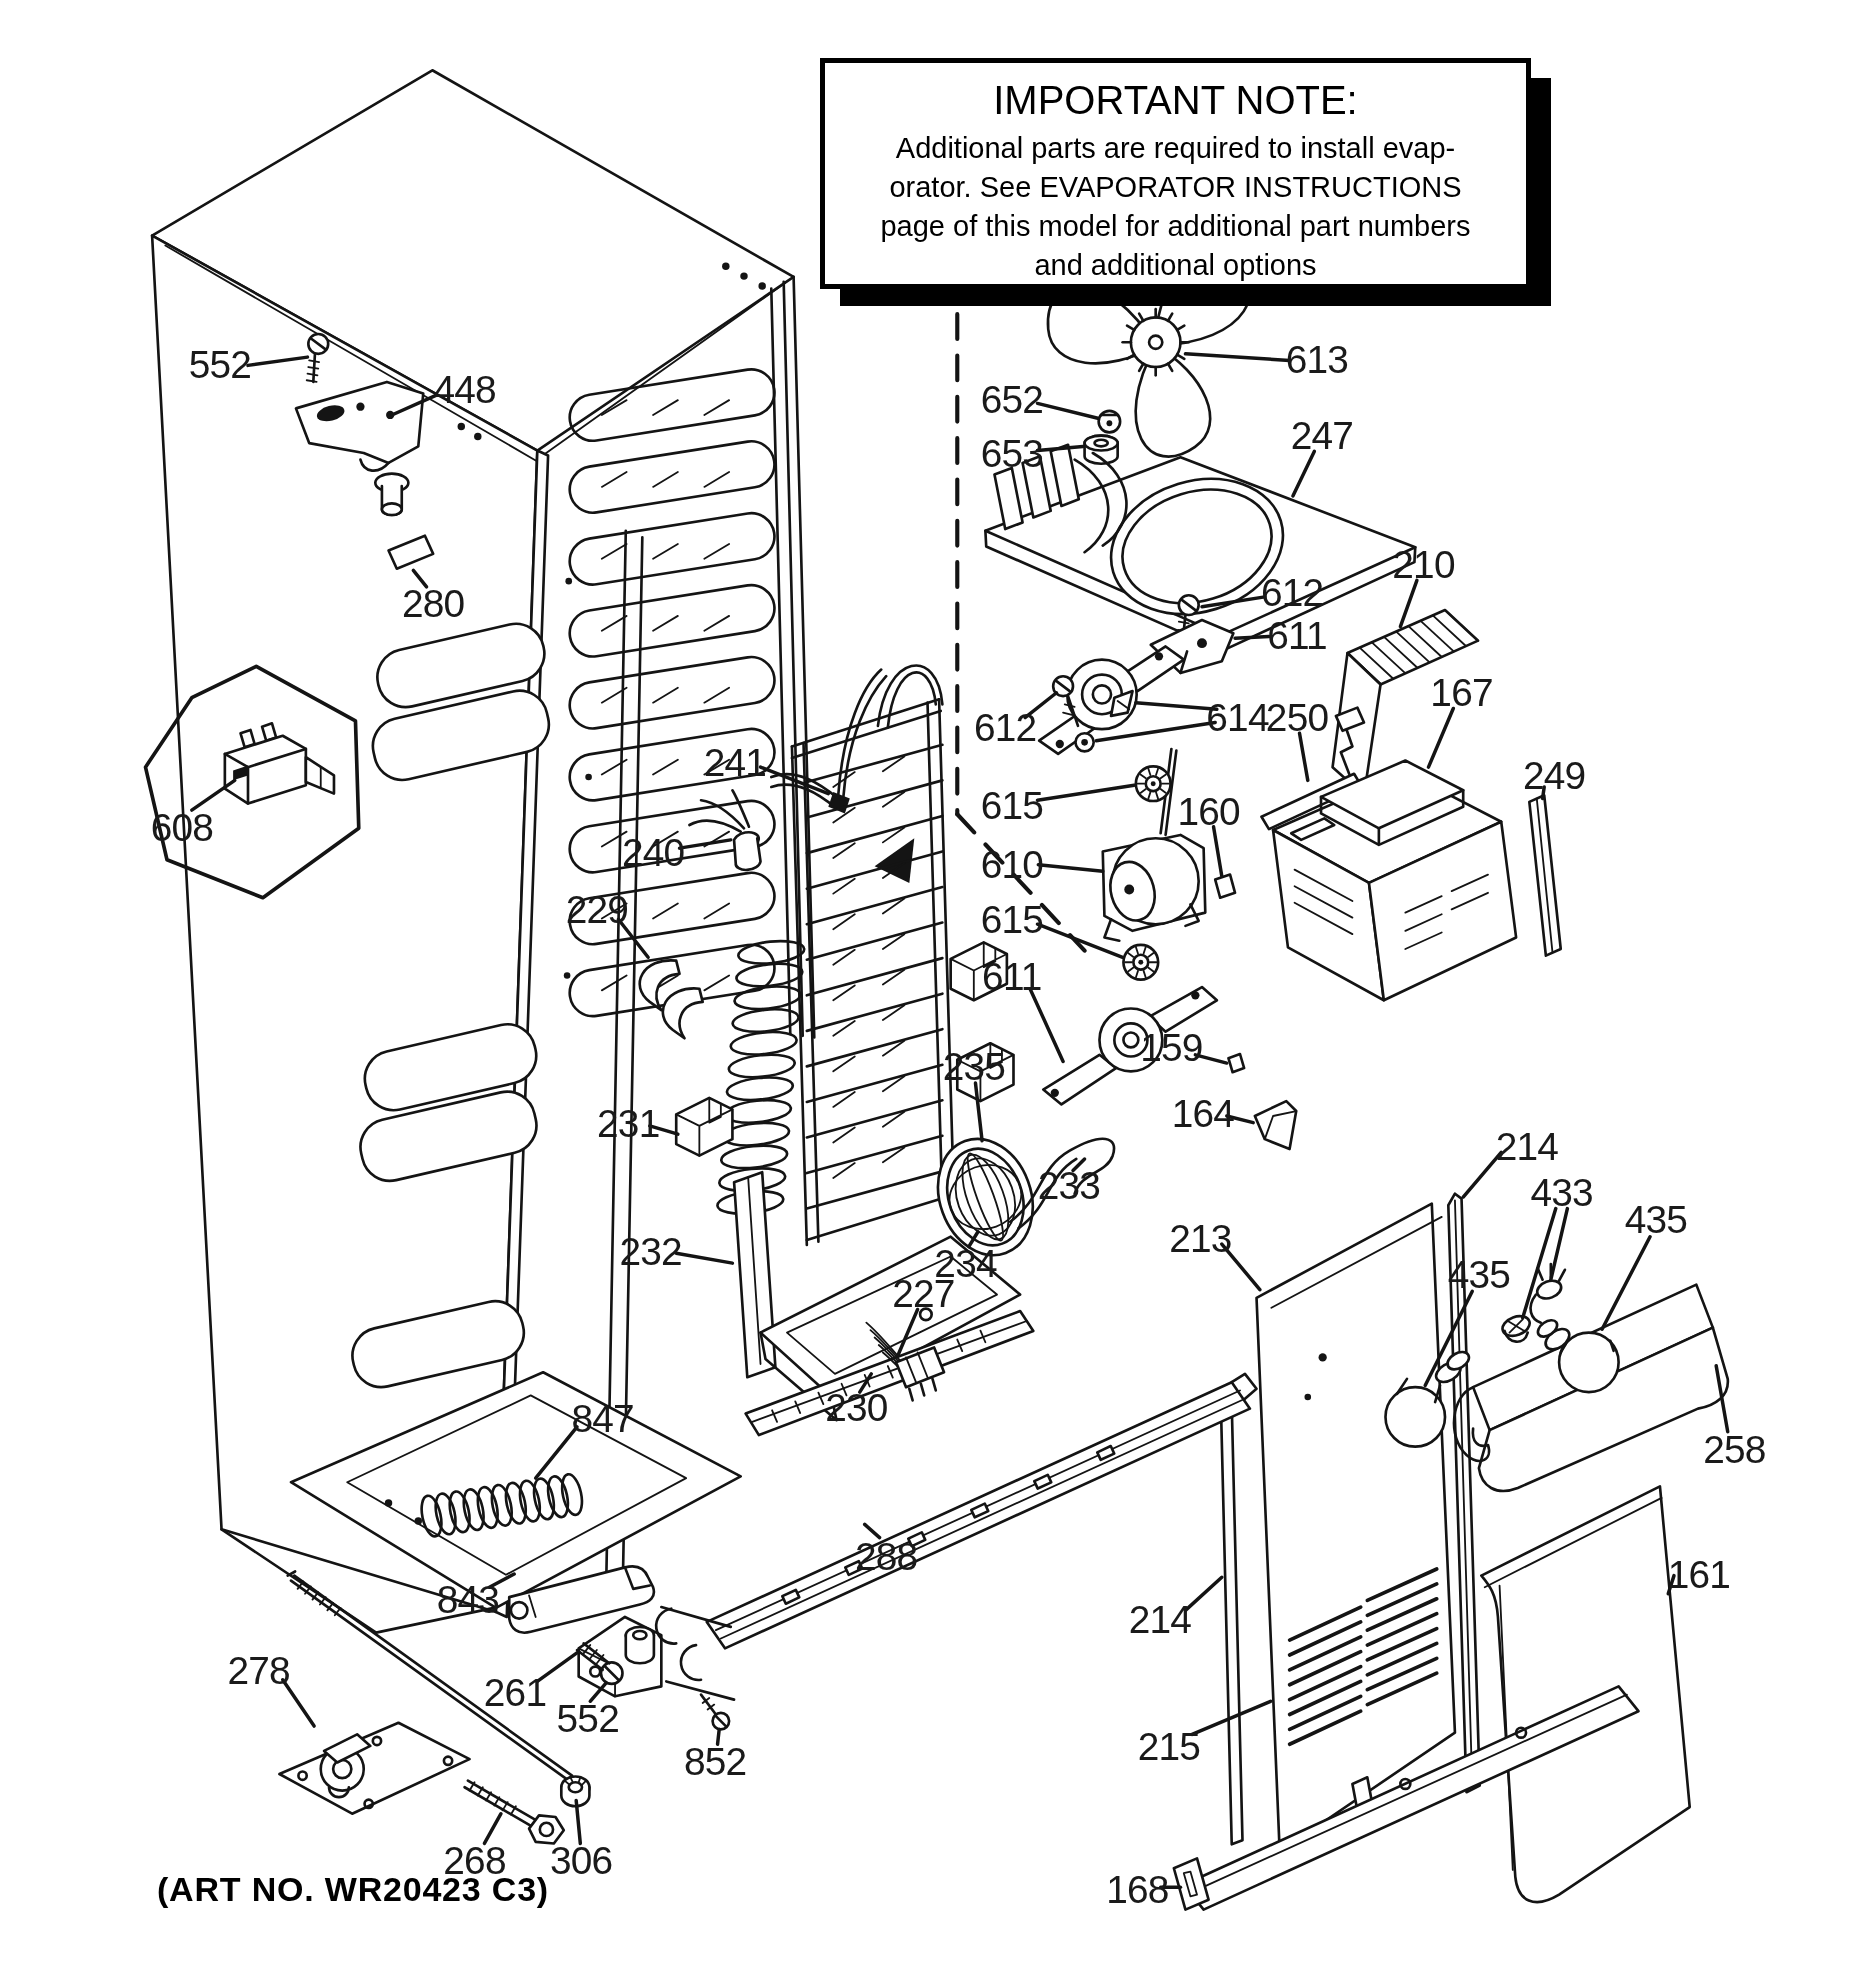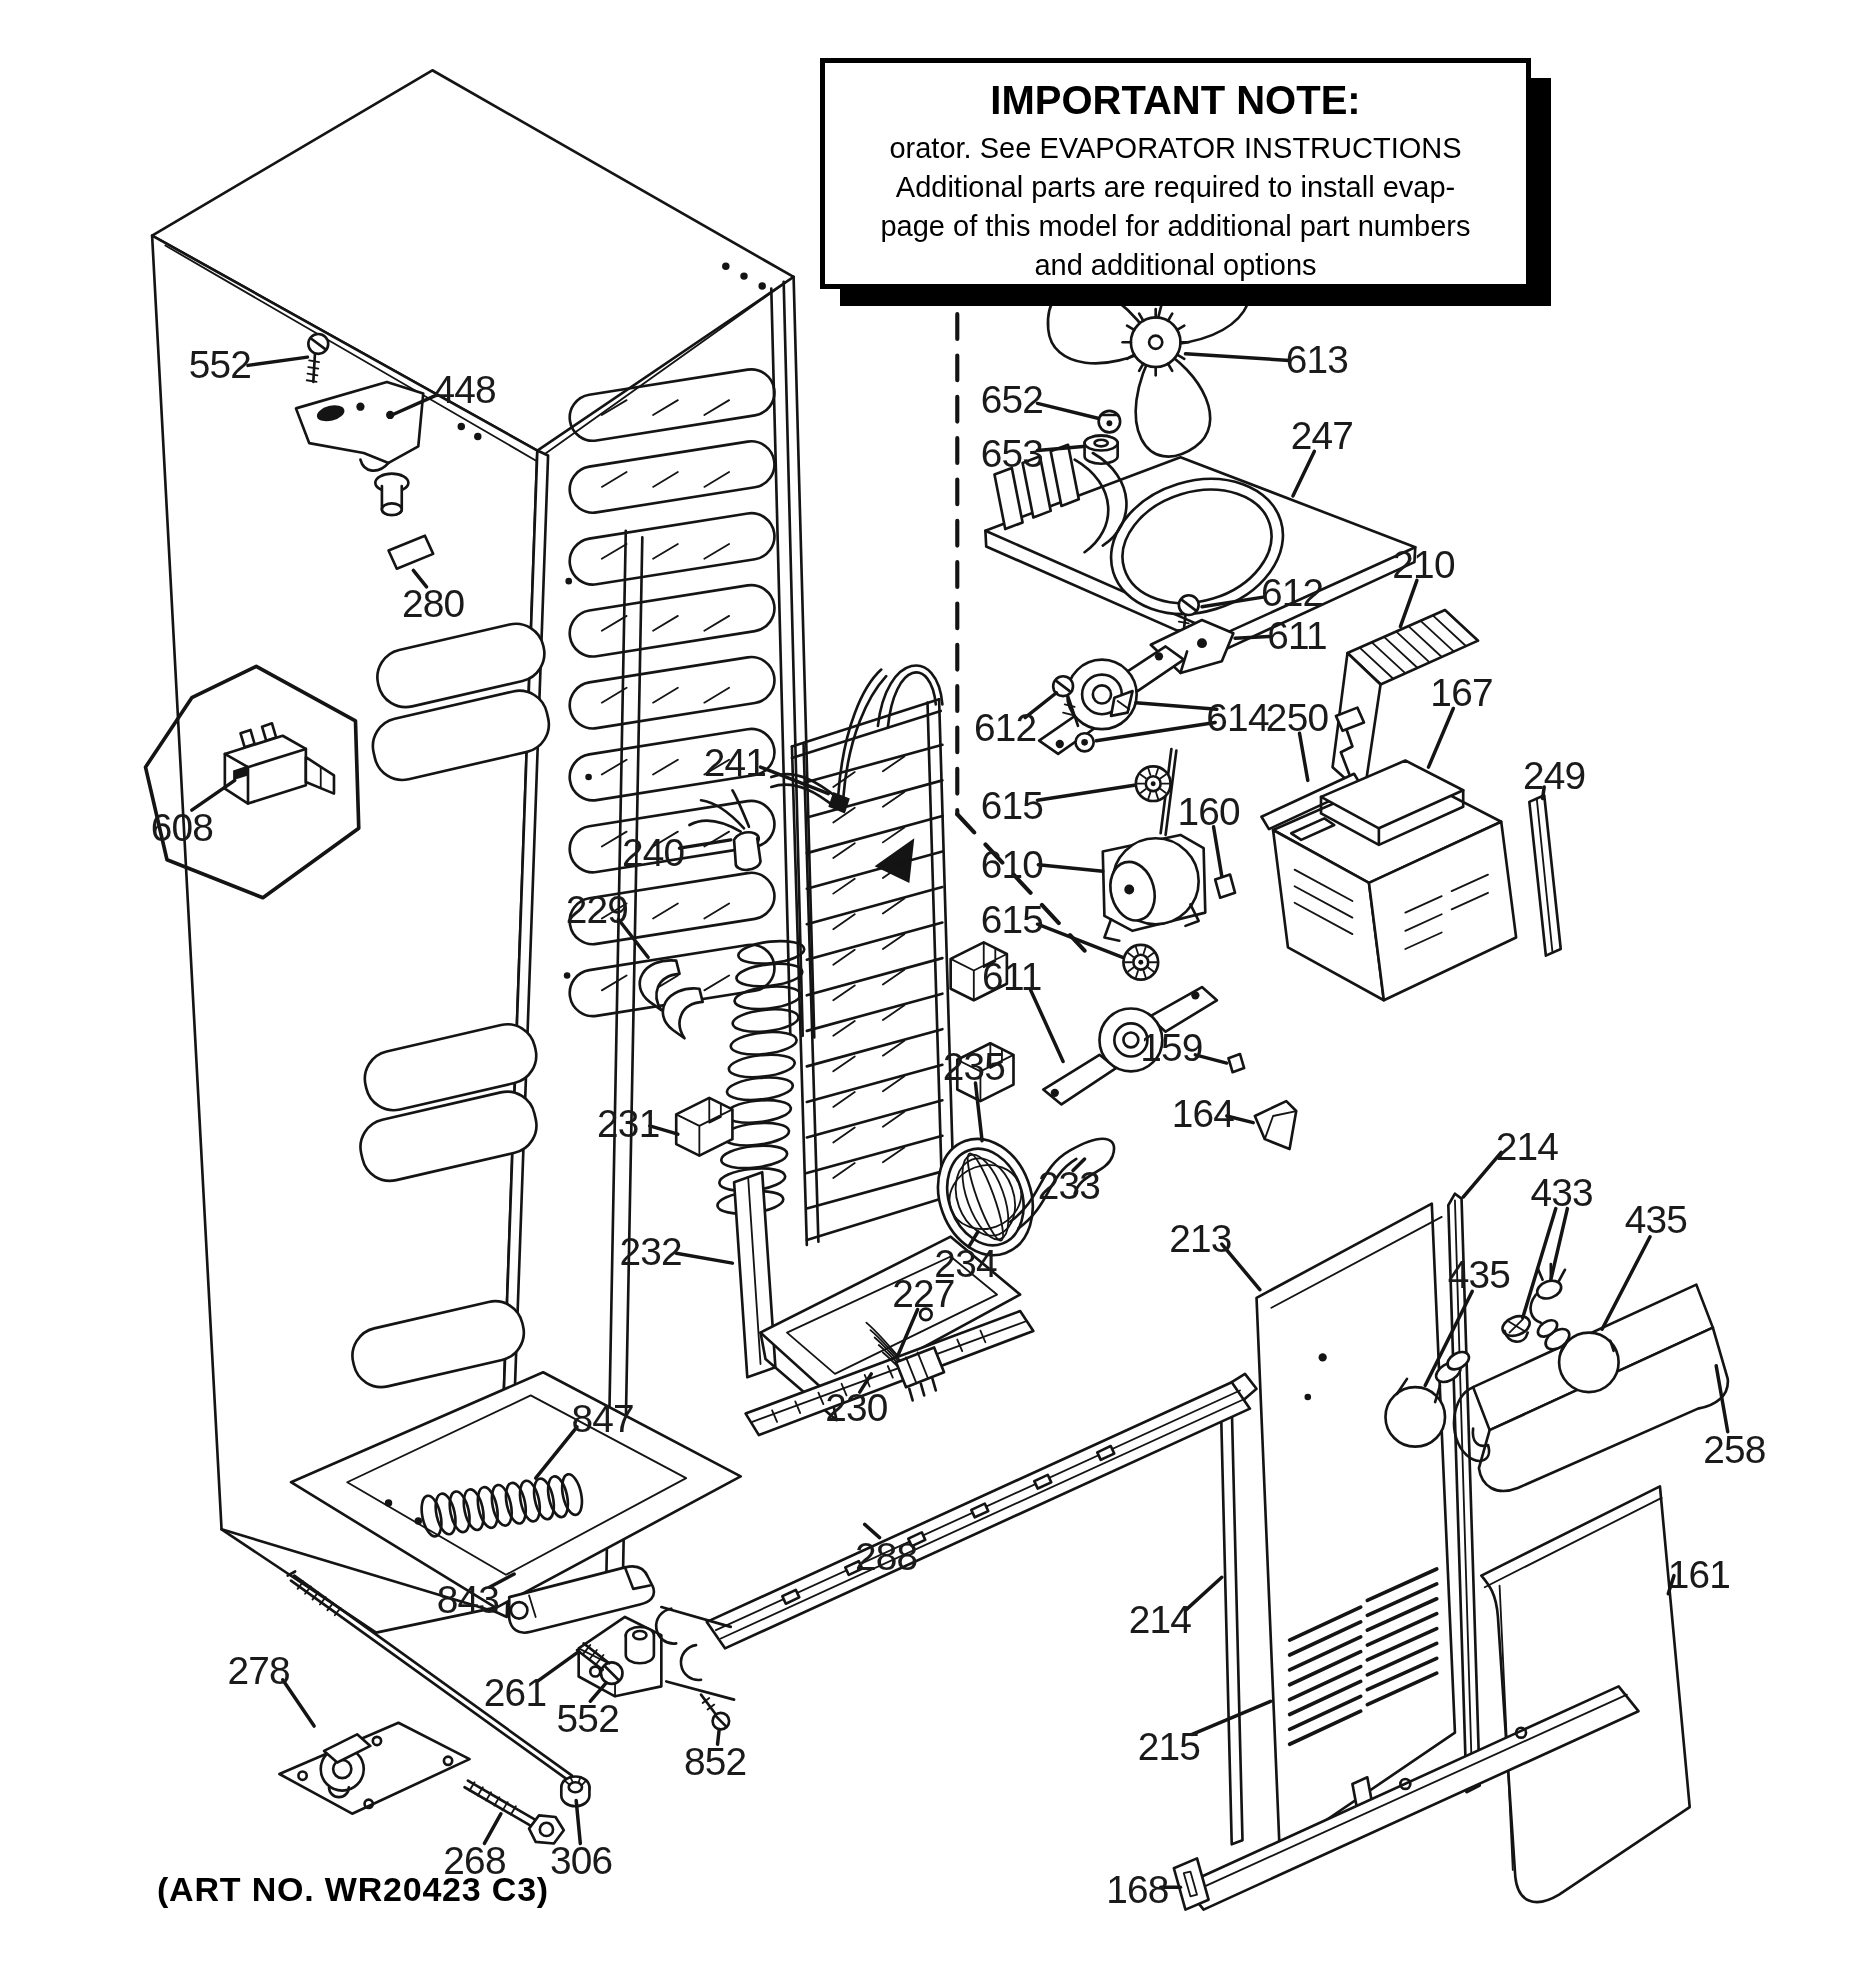--- a/index.html
+++ b/index.html
@@ -11,21 +11,21 @@
   svg .k{fill:#141414;stroke:none;}
   svg .thin{stroke-width:2.2;}
   svg .thick{stroke-width:4.4;}
   svg .dash{stroke-dasharray:30 20;stroke-width:5;}
   svg .ld{stroke:#141414;stroke-width:4.2;}
   svg text.lbl{fill:#1a1a1a;stroke:none;font-family:"Liberation Sans",sans-serif;
       font-size:47px;font-weight:500;letter-spacing:-1px;}
   .note-shadow{position:absolute;left:840px;top:78px;width:711px;height:228px;background:#000;}
   .note-box{position:absolute;left:820px;top:58px;width:701px;height:213px;background:#fff;
       border:5.8px solid #000;text-align:center;padding-top:8.3px;}
-  .note-box h1{margin:6.6px 0 6.6px 0;font-size:40px;font-weight:bold;letter-spacing:0;}
+  .note-box h1{margin:6.6px 0 6.6px 0;font-size:40px;font-weight:normal;letter-spacing:0;}
   .note-box p{margin:0;font-size:29px;line-height:39px;font-weight:500;}
   .art-no{position:absolute;left:157px;top:1870px;font-size:34px;font-weight:bold;letter-spacing:0.8px;}
 </style>
 </head>
 <body>
 
 <div class="page">
 
 <svg width="1860" height="1984" viewBox="0 0 2250 2400">
 
@@ -664,22 +664,22 @@
         <text x="711" y="2095" text-anchor="middle" class="lbl">552</text>
         <text x="865" y="2147" text-anchor="middle" class="lbl">852</text>
         <text x="574" y="2267" text-anchor="middle" class="lbl">268</text>
         <text x="703" y="2267" text-anchor="middle" class="lbl">306</text>
       </g>
 </svg>
 
 <div class="note-shadow"></div>
 <div class="note-box">
   <h1>IMPORTANT NOTE:</h1>
+  <p>Additional parts are required to install evap-</p>
   <p>orator.  See EVAPORATOR INSTRUCTIONS</p>
-  <p>Additional parts are required to install evap-</p>
   <p>page of this model for additional part numbers</p>
   <p>and additional options</p>
 </div>
 
 <div class="art-no">(ART NO. WR20423 C3)</div>
 
 </div>
 
 
 </body></html>

